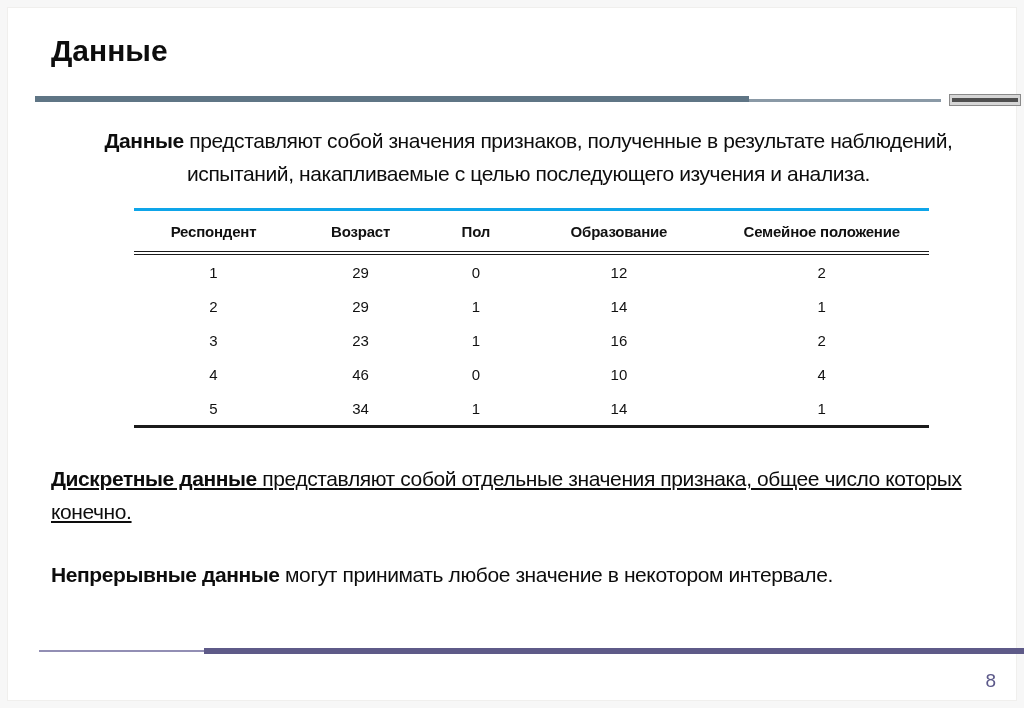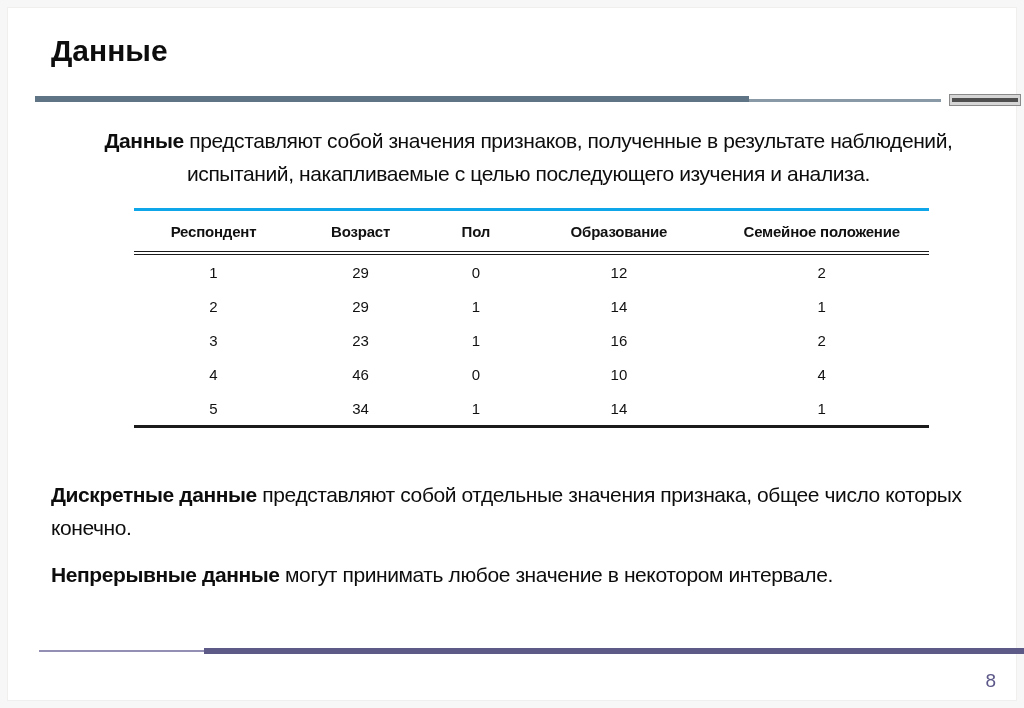--- a/index.html
+++ b/index.html
@@ -39,21 +39,21 @@
   }
 
   .para {
     left: 30px; width: 955px;
     font-size: 21px; line-height: 33px;
     letter-spacing: -0.4px;
     color: #0d0d0d;
   }
   .para b { letter-spacing: -0.4px; }
   .para-1 { top: 124px; text-align: center; }
-  .para-2 { top: 478px; }
+  .para-2 { top: 462px; text-decoration: underline; }
   .para-3 { top: 558px; }
 
   
   .data-table-wrap { left: 113px; top: 208px; width: 795px; }
   table.data-table {
     width: 795px;
     border-collapse: collapse;
     border-top: 3px solid #0ea5e9;
     border-bottom: 3px solid #1b1b1b;
     font-size: 15px;

